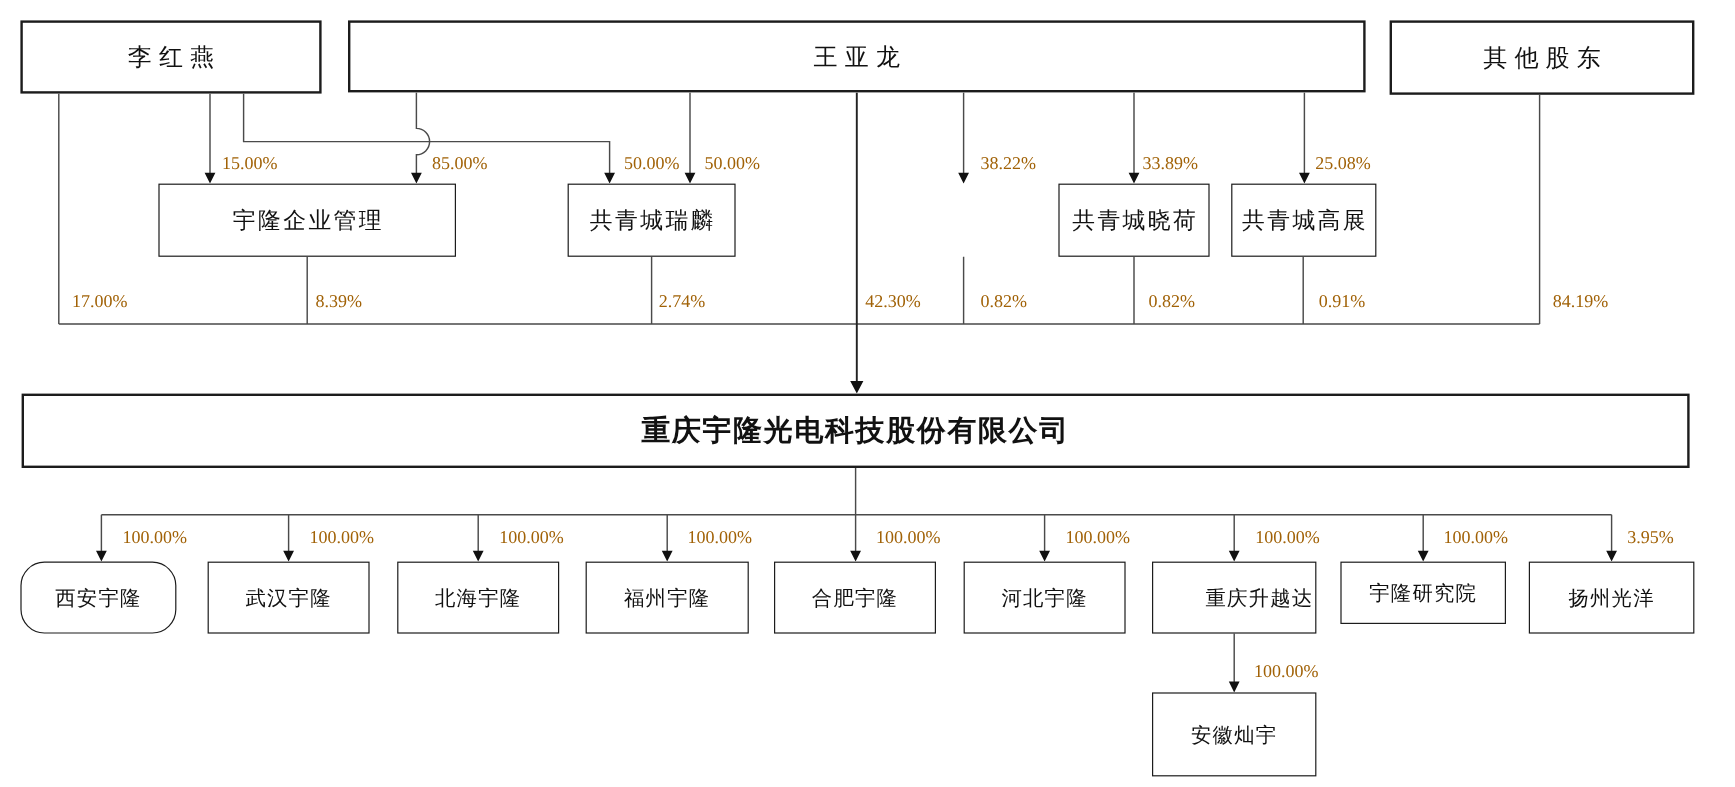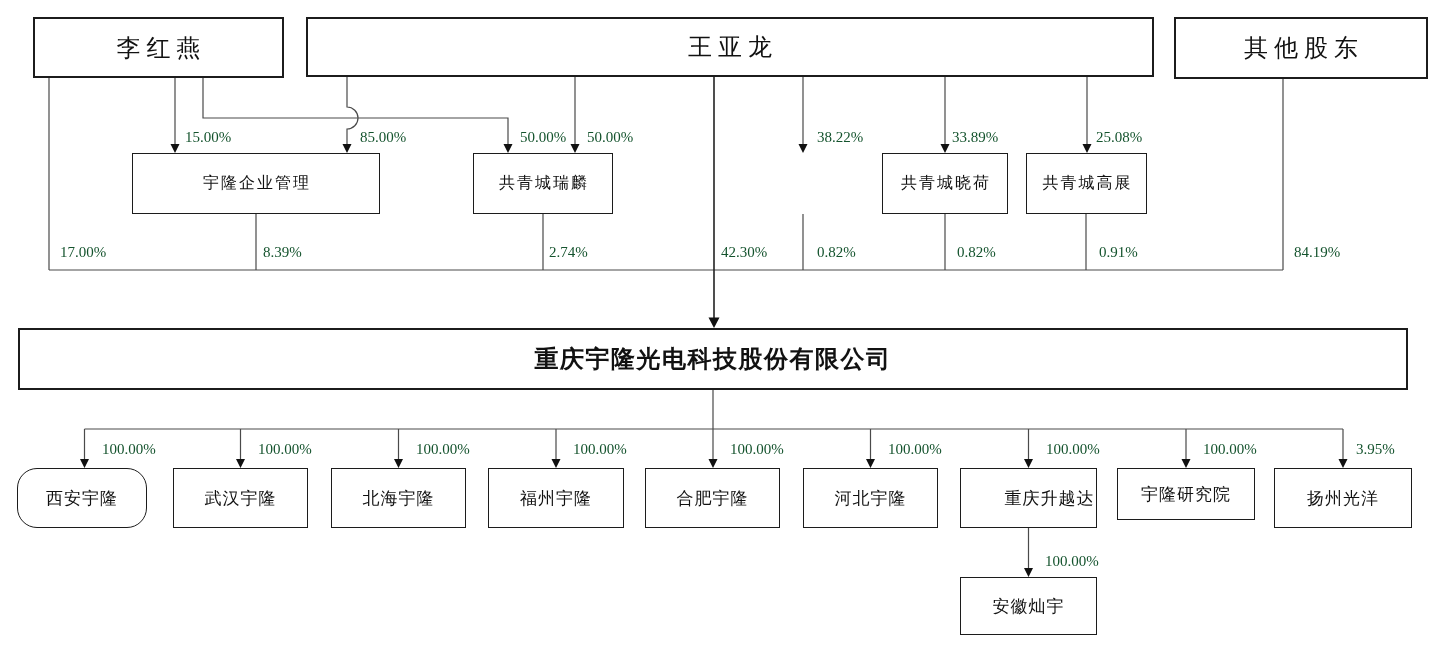--- a/index.html
+++ b/index.html
@@ -14,28 +14,28 @@
   .box{
     position:absolute;
     box-sizing:border-box;
     background:#fff;
     border:2px solid #1c1c1c;
     display:flex;align-items:center;justify-content:center;
     color:#111;
     white-space:nowrap;
     z-index:2;
   }
-  .box.top{font-size:24px;letter-spacing:6px;padding-left:6px;border-width:2px;margin-left:16px;}
-  .box.mid{font-size:16px;letter-spacing:2px;padding-left:2px;border-width:1.5px;}
+  .box.top{font-size:20px;letter-spacing:6px;padding-left:6px;border-width:2px;}
+  .box.mid{font-size:19px;letter-spacing:2px;padding-left:2px;border-width:1.5px;}
   .box.main{font-size:24px;font-weight:bold;letter-spacing:1.5px;border-width:2.5px;}
   .box.sub{font-size:17px;letter-spacing:1px;border-width:1.5px;}
   .pct{
     position:absolute;
     transform:translateY(-50%);
-    font-size:15px;color:#14532d;
+    font-size:15px;color:#a16207;
     white-space:nowrap;
     z-index:3;
   }
 </style>
 </head>
 <body>
 
 <div class="stage" id="stage">
 
   <svg class="wires" width="1446" height="656" viewBox="0 0 1446 656">
@@ -103,21 +103,21 @@
     <div class="box main" style="left: 18px; top: 328px; width: 1390px; height: 62px;">重庆宇隆光电科技股份有限公司</div>
     <div class="box sub" style="left: 17px; top: 468px; width: 130px; height: 60px; border-radius: 20px;">西安宇隆</div>
     <div class="box sub" style="left: 173px; top: 468px; width: 135px; height: 60px;">武汉宇隆</div>
     <div class="box sub" style="left: 331px; top: 468px; width: 135px; height: 60px;">北海宇隆</div>
     <div class="box sub" style="left: 488px; top: 468px; width: 136px; height: 60px;">福州宇隆</div>
     <div class="box sub" style="left: 645px; top: 468px; width: 135px; height: 60px; text-align: center;">合肥宇隆</div>
     <div class="box sub" style="left: 803px; top: 468px; width: 135px; height: 60px;">河北宇隆</div>
     <div class="box sub" style="left: 960px; top: 468px; width: 137px; height: 60px; padding-left: 42px;">重庆升越达</div>
     <div class="box sub" style="left: 1117px; top: 468px; width: 138px; height: 52px;">宇隆研究院</div>
     <div class="box sub" style="left: 1274px; top: 468px; width: 138px; height: 60px;">扬州光洋</div>
-    <div class="box sub" style="left: 960px; top: 577px; width: 137px; height: 58px; text-align: right;">安徽灿宇</div>
+    <div class="box sub" style="left: 960px; top: 577px; width: 137px; height: 70px; text-align: right;">安徽灿宇</div>
     <span class="pct" style="left: 185px; top: 137px;">15.00%</span>
     <span class="pct" style="left: 360px; top: 137px;">85.00%</span>
     <span class="pct" style="left: 520px; top: 137px;">50.00%</span>
     <span class="pct" style="left: 587px; top: 137px;">50.00%</span>
     <span class="pct" style="left: 817px; top: 137px;">38.22%</span>
     <span class="pct" style="left: 952px; top: 137px;">33.89%</span>
     <span class="pct" style="left: 1096px; top: 137px;">25.08%</span>
     <span class="pct" style="left: 60px; top: 252px;">17.00%</span>
     <span class="pct" style="left: 263px; top: 252px;">8.39%</span>
     <span class="pct" style="left: 549px; top: 252px;">2.74%</span>

